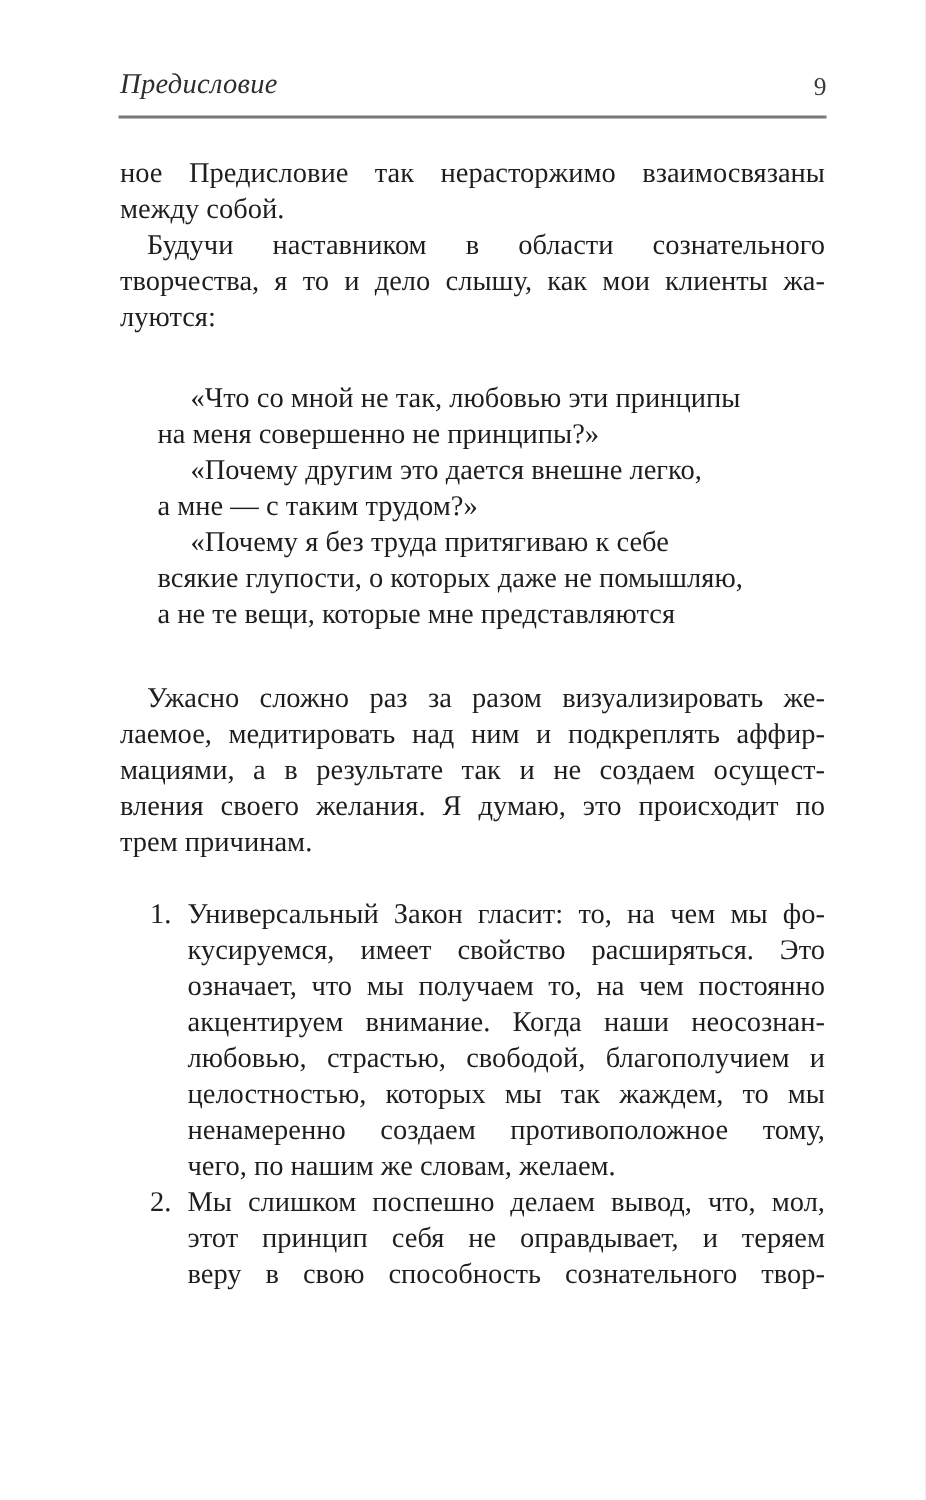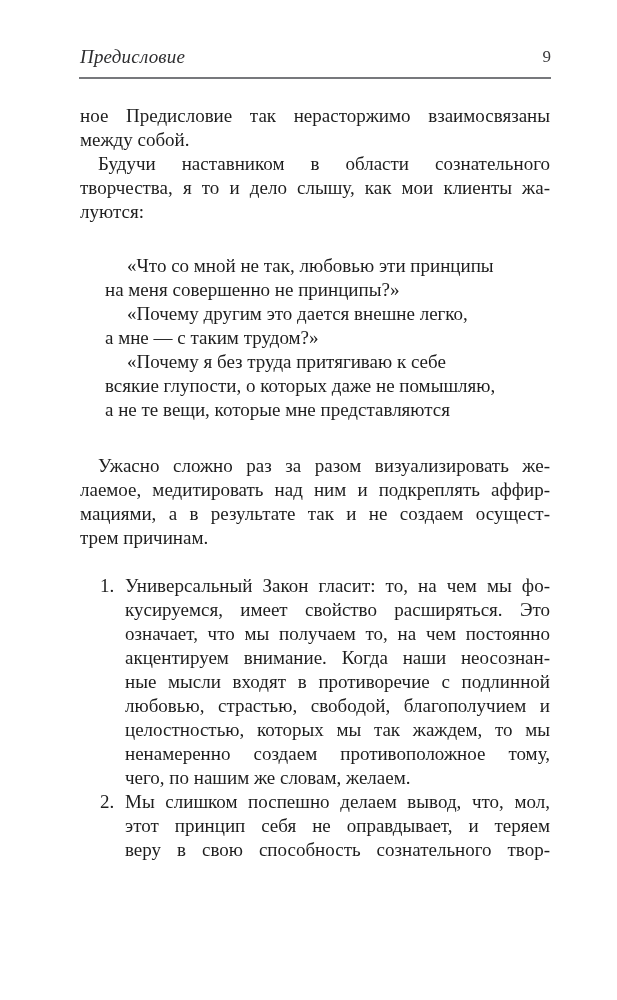--- a/index.html
+++ b/index.html
@@ -12,21 +12,21 @@
     background: #ffffff;
     font-family: "Liberation Serif", "DejaVu Serif", serif;
     color: #1e1e1e;
     overflow: hidden;
   }
   .running-header {
     position: absolute;
     top: 46px; left: 80px; right: 66px;
     display: flex;
     justify-content: space-between;
-    align-items: center;
+    align-items: flex-end;
   }
   .rh-title {
     font-style: italic;
     font-size: 19px;
     letter-spacing: 0.2px;
     color: #2e2e30;
   }
   .rh-num {
     font-size: 17px;
     color: #3a3a3c;
@@ -89,33 +89,33 @@
       <span class="ln">а мне — с таким трудом?»</span>
       <span class="ln qind">«Почему я без труда притягиваю к себе</span>
       <span class="ln">всякие глупости, о которых даже не помышляю,</span>
       <span class="ln">а не те вещи, которые мне представляются</span>
     </div>
 
     <div class="para para3">
       <span class="ln j ind">Ужасно сложно раз за разом визуализировать же-</span>
       <span class="ln j">лаемое, медитировать над ним и подкреплять аффир-</span>
       <span class="ln j">мациями, а в результате так и не создаем осущест-</span>
+      <span class="ln j">вления своего желания. Я думаю, это происходит по</span>
       <span class="ln">трем причинам.</span>
     </div>
 
     <div class="numbered-list">
 
       <div class="list-item">
         <span class="li-num">1.</span>
         <span class="li-text">
           <span class="ln j">Универсальный Закон гласит: то, на чем мы фо-</span>
           <span class="ln j">кусируемся, имеет свойство расширяться. Это</span>
           <span class="ln j">означает, что мы получаем то, на чем постоянно</span>
           <span class="ln j">акцентируем внимание. Когда наши неосознан-</span>
-          <span class="ln j">ные мысли входят в противоречие с подлинной</span>
           <span class="ln j">любовью, страстью, свободой, благополучием и</span>
           <span class="ln j">целостностью, которых мы так жаждем, то мы</span>
           <span class="ln j">ненамеренно создаем противоположное тому,</span>
           <span class="ln">чего, по нашим же словам, желаем.</span>
         </span>
       </div>
 
       <div class="list-item">
         <span class="li-num">2.</span>
         <span class="li-text">

